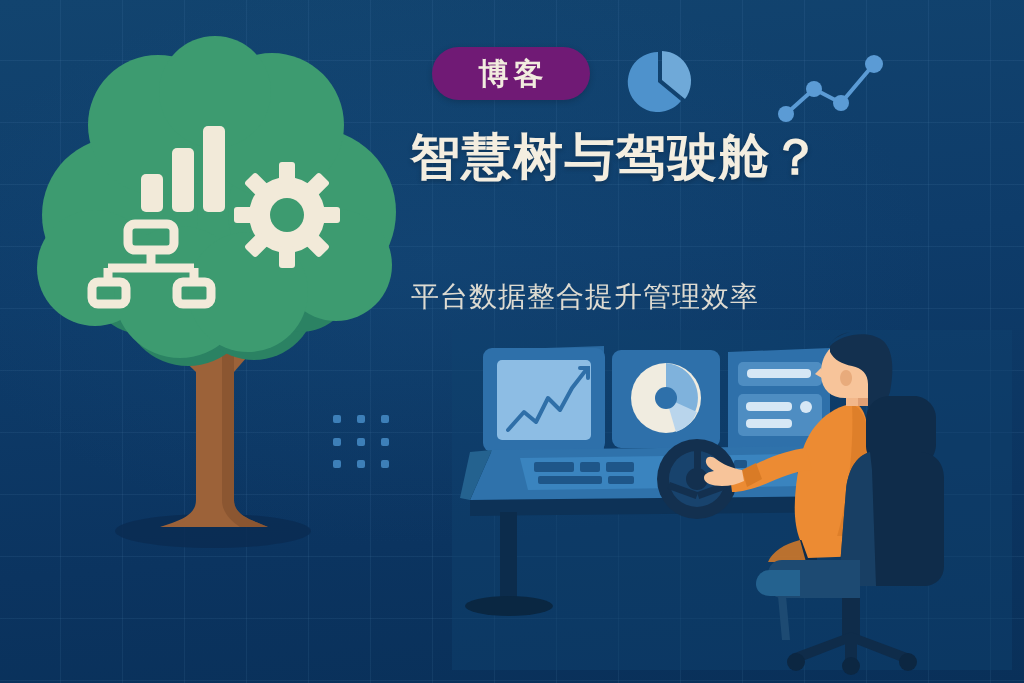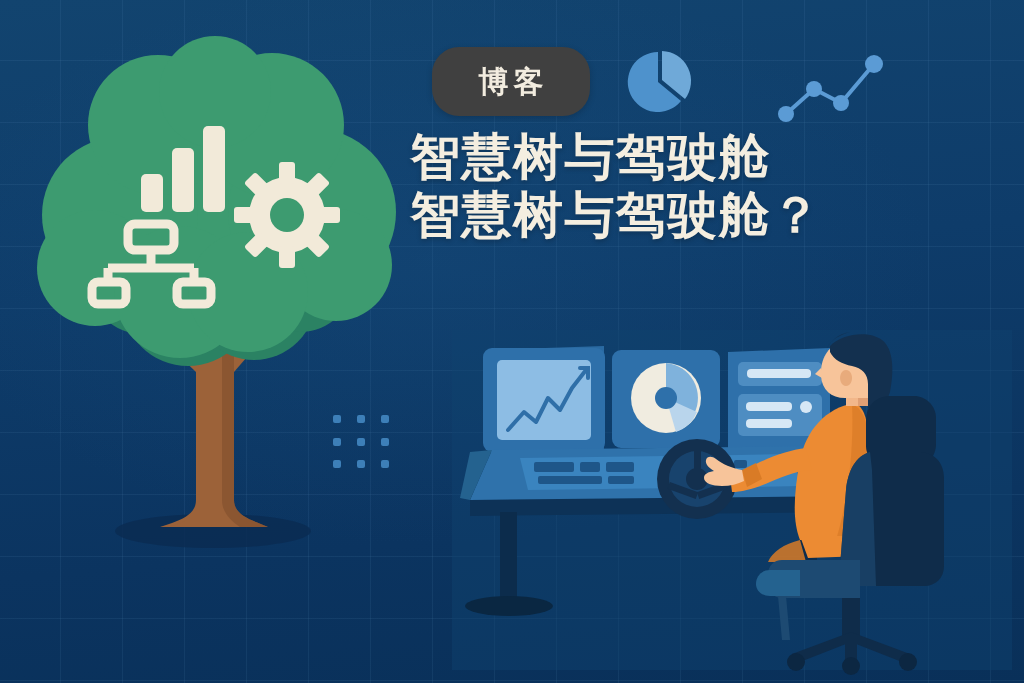--- a/index.html
+++ b/index.html
@@ -37,23 +37,23 @@
     inset: 0;
     background: radial-gradient(ellipse 70% 60% at 42% 38%, rgba(30,90,140,0.22) 0%, rgba(10,48,88,0) 70%);
   }
 
   .layer { position: absolute; inset: 0; }
 
   
   #badge {
     position: absolute;
     left: 432px; top: 47px;
-    width: 158px; height: 69px;
+    width: 158px; height: 53px;
     border-radius: 27px;
-    background: #404040;
+    background: #701a75;
     display: flex; align-items: center; justify-content: center;
     box-shadow: 0 2px 6px rgba(0,0,0,0.18);
   }
   #badge-label {
     color: #f2ecdf;
     font-size: 30px;
     font-weight: 700;
     letter-spacing: 5px;
     text-indent: 5px;
     line-height: 1;
@@ -181,24 +181,24 @@
       </g>
       <circle cx="0" cy="0" r="17" fill="#3d9b70"></circle>
     </g>
   </svg>
 
   <div id="badge">
     <span id="badge-label">博客</span>
   </div>
 
   <div id="title-block">
-    <div class="title-line">智慧树与驾驶舱</div>
     <div class="title-line">智慧树与驾驶舱？</div>
   </div>
 
+  <div id="subtitle">平台数据整合提升管理效率</div>
 
   <svg style="position:absolute;left:626px;top:48px;" width="300" height="80" viewBox="0 0 300 80">
 
     <g>
 
       <path d="M32 34 L32 4 A30 30 0 1 0 55 53 Z" fill="#4e92cc"></path>
 
       <path d="M36 32 L36 3 A30 30 0 0 1 59 51 Z" fill="#6fa9d8"></path>
     </g>
 

